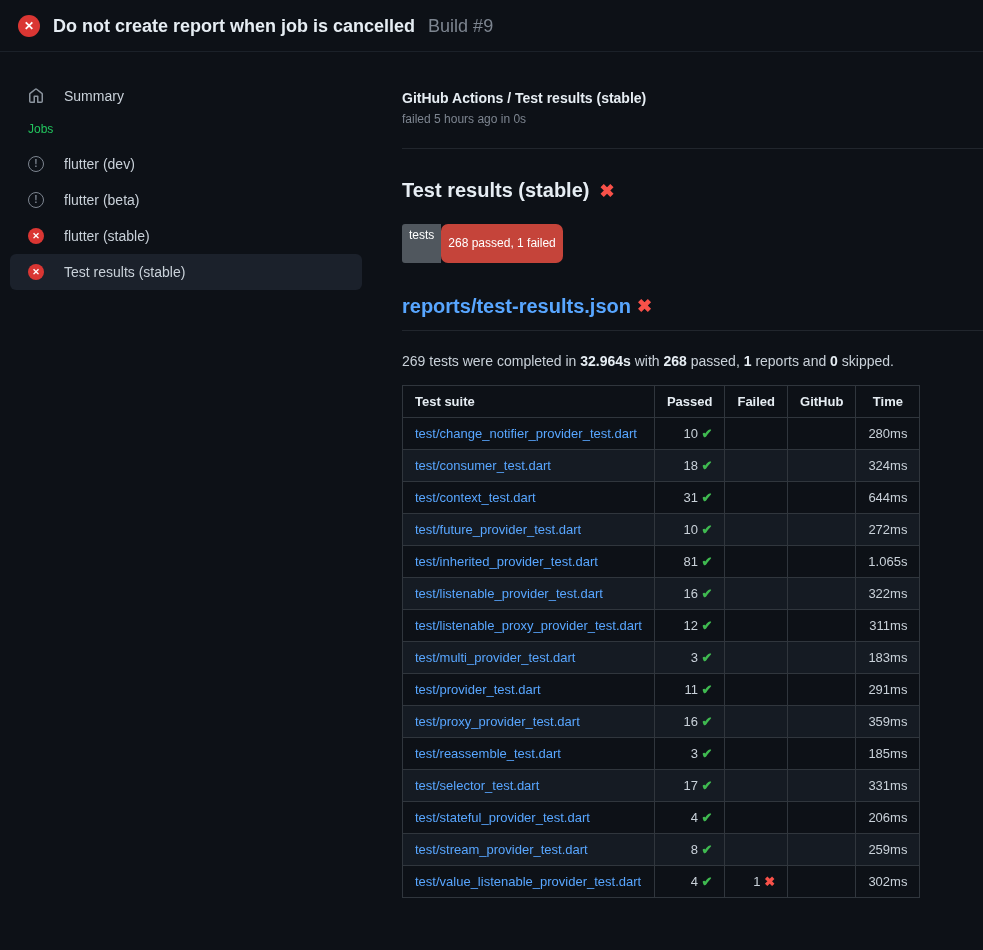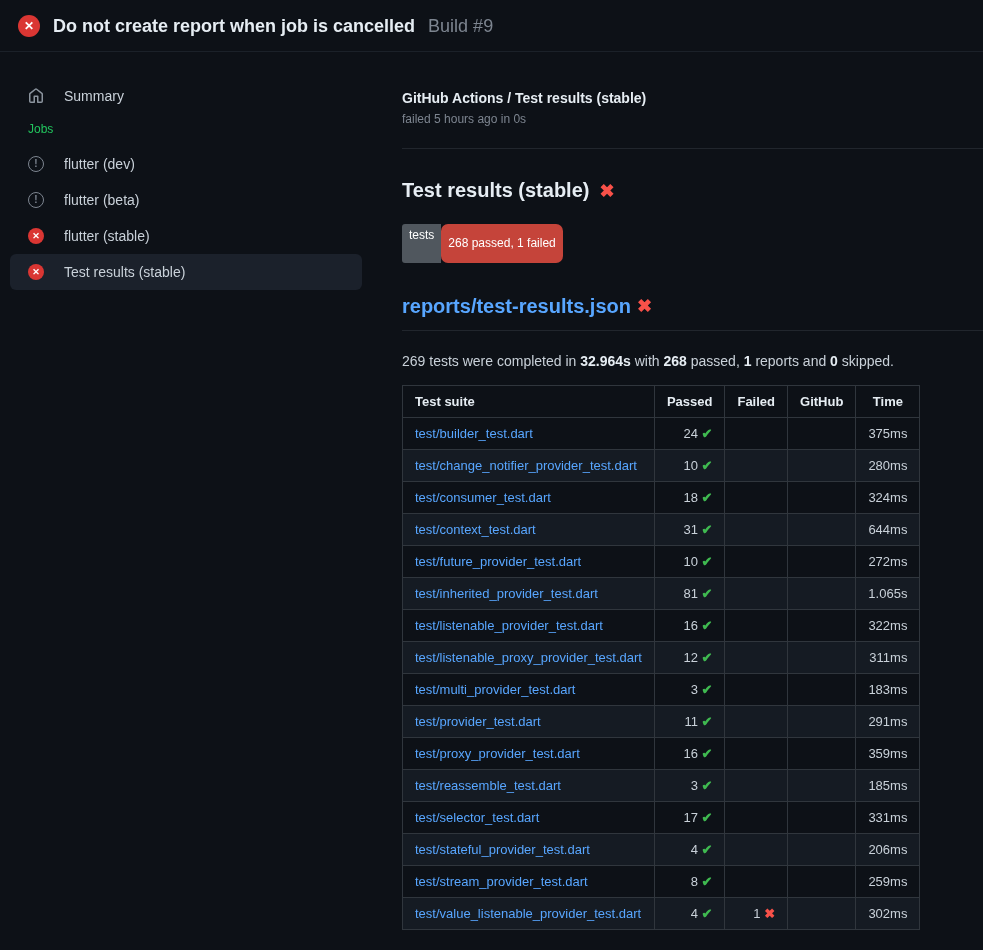--- a/index.html
+++ b/index.html
@@ -181,27 +181,20 @@
         <tr>
           <th class="suite-h">Test suite</th>
           <th class="passed-h">Passed</th>
           <th class="failed-h">Failed</th>
           <th class="skipped-h">GitHub</th>
           <th class="time-h">Time</th>
         </tr>
       </thead>
       <tbody>
           <tr>
-            <td><a href="#">test/builder_test.dart</a></td>
-            <td class="num">24 <span class="check">✔</span></td>
-            <td class="num"></td>
-            <td class="num"></td>
-            <td class="num">375ms</td>
-          </tr>
-          <tr>
             <td><a href="#">test/change_notifier_provider_test.dart</a></td>
             <td class="num">10 <span class="check">✔</span></td>
             <td class="num"></td>
             <td class="num"></td>
             <td class="num">280ms</td>
           </tr>
           <tr>
             <td><a href="#">test/consumer_test.dart</a></td>
             <td class="num">18 <span class="check">✔</span></td>
             <td class="num"></td>

